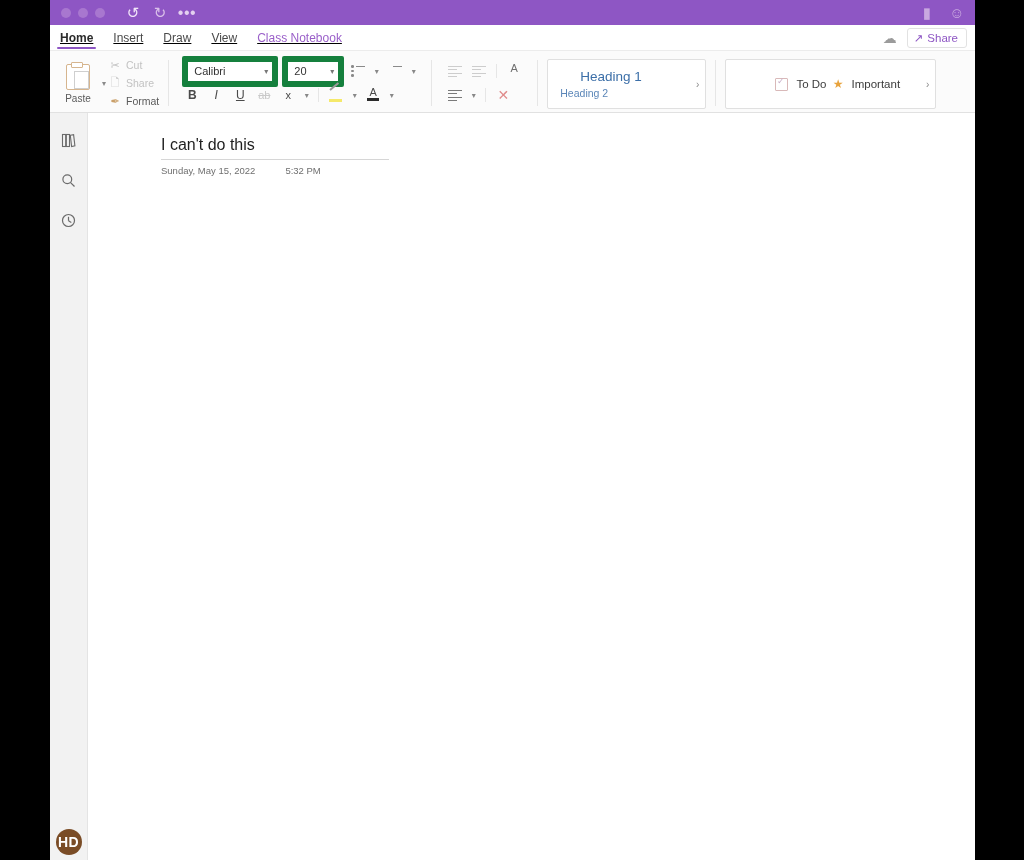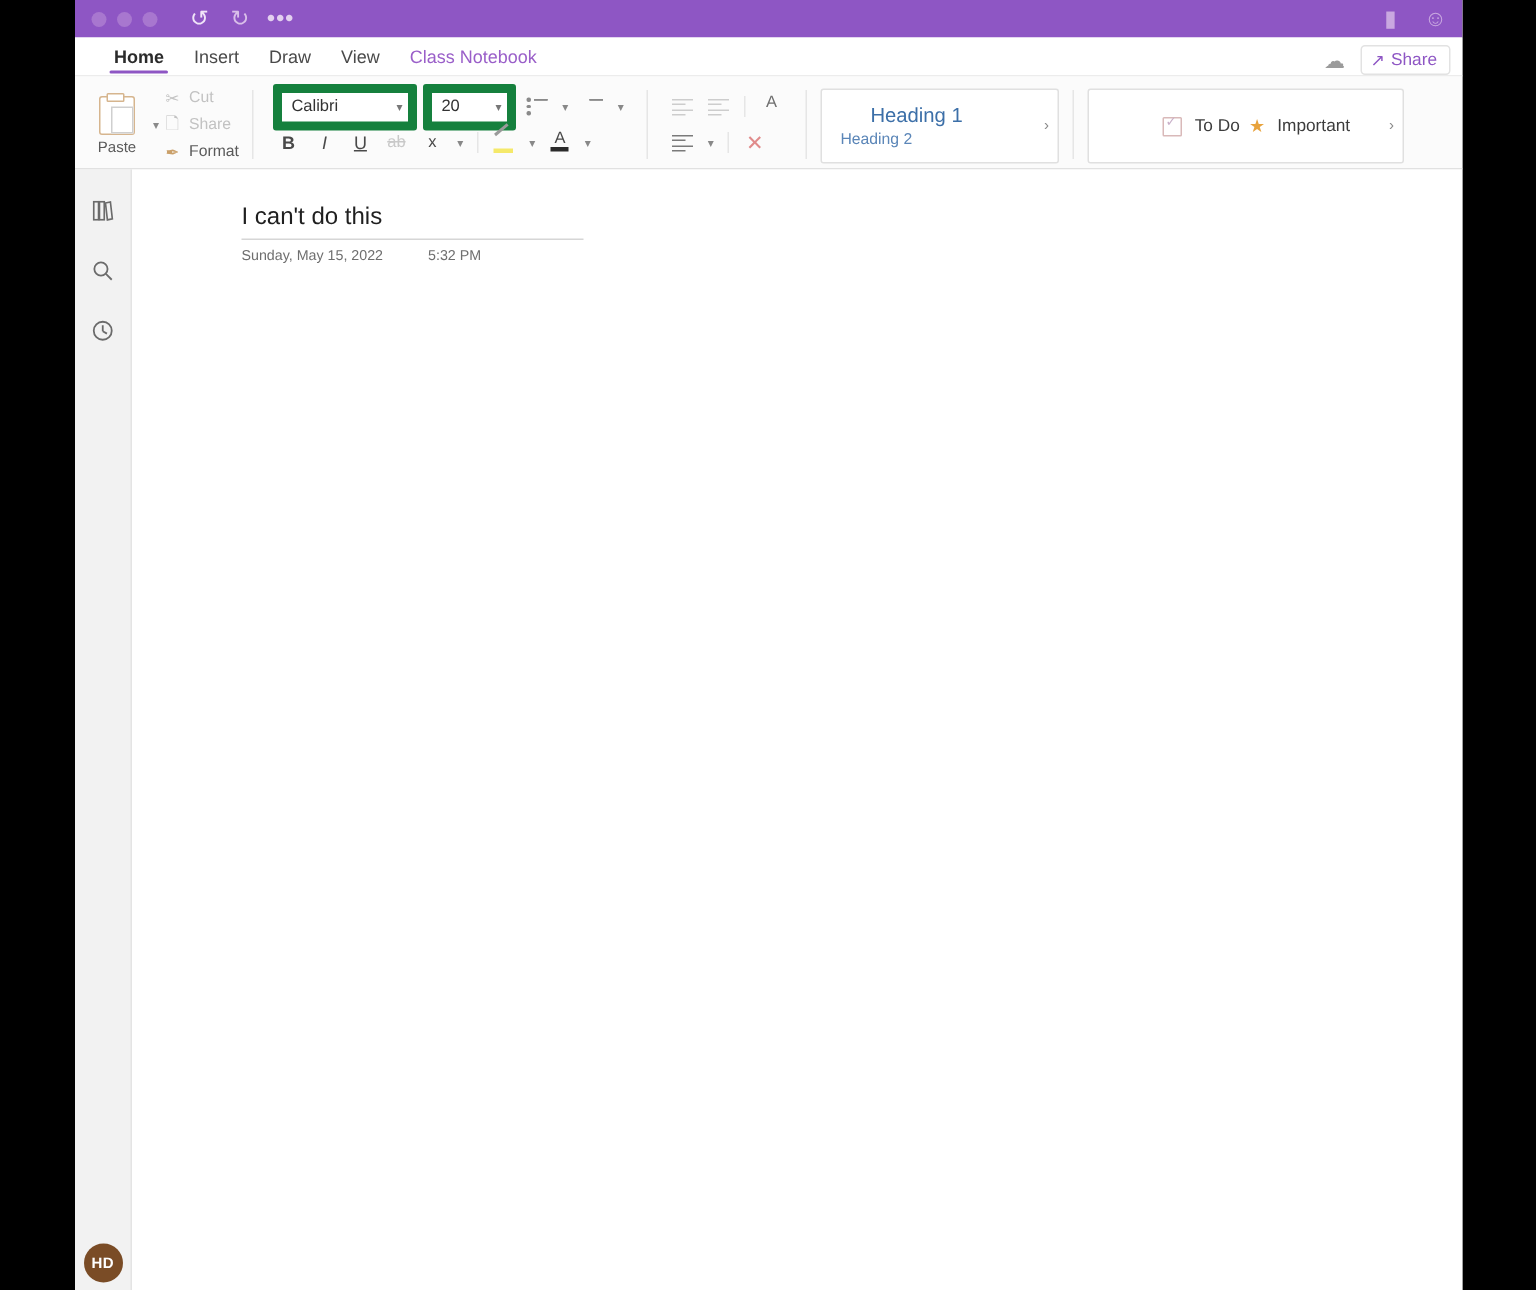--- a/index.html
+++ b/index.html
@@ -48,24 +48,25 @@
   }
   .tb-right {
     position: absolute; right: 10px; display: flex; align-items: center; gap: 14px;
   }
   .tb-right .glyph { color: #c9a8e0; }
 
   
   .tabbar {
     height: 25px;
     background: #ffffff;
-    display: flex; align-items: flex-end;
-    padding-left: 16px;
+    display: flex; align-items: center;
+    padding-left: 0;
     position: relative;
     border-bottom: 1px solid #ececec;
+    text-decoration: underline;
   }
   .tab {
     font-size: 12px; color: #4a4a4a;
     padding: 0 10px; height: 25px;
     display: flex; align-items: center;
     position: relative;
     cursor: default;
   }
   .tab.active { font-weight: bold; color: #2b2b2b; }
   .tab.active::after {
@@ -230,21 +231,21 @@
   }
   .nav-ico {
     width: 26px; height: 26px; margin-bottom: 14px;
     display: flex; align-items: center; justify-content: center;
     color: #6b6b6b;
   }
   .avatar {
     position: absolute; bottom: 10px; left: 50%; transform: translateX(-50%);
     width: 26px; height: 26px; border-radius: 50%;
     background: #7a4c26; color: #fff;
-    font-size: 10px; font-weight: bold;
+    font-size: 14px; font-weight: bold;
     display: flex; align-items: center; justify-content: center;
     letter-spacing: .3px;
   }
   .canvas { flex: 1; background: #ffffff; position: relative; }
   .page-title-wrap {
     position: absolute; left: 73px; top: 22px; width: 230px;
   }
   .page-title {
     font-size: 16px; color: #1f1f1f; line-height: 1.25;
     font-family: "Liberation Sans", sans-serif;

